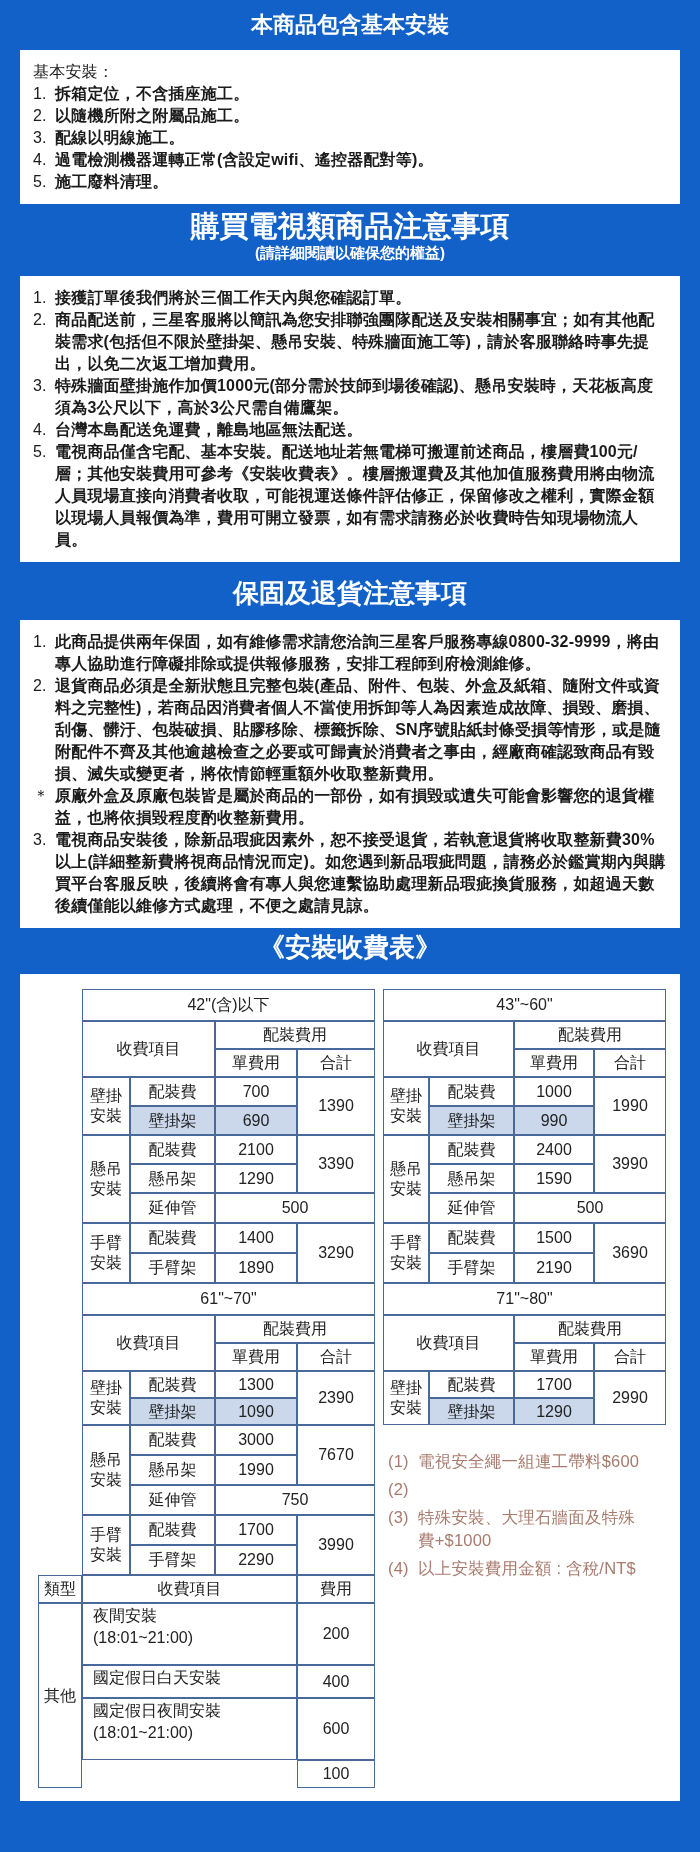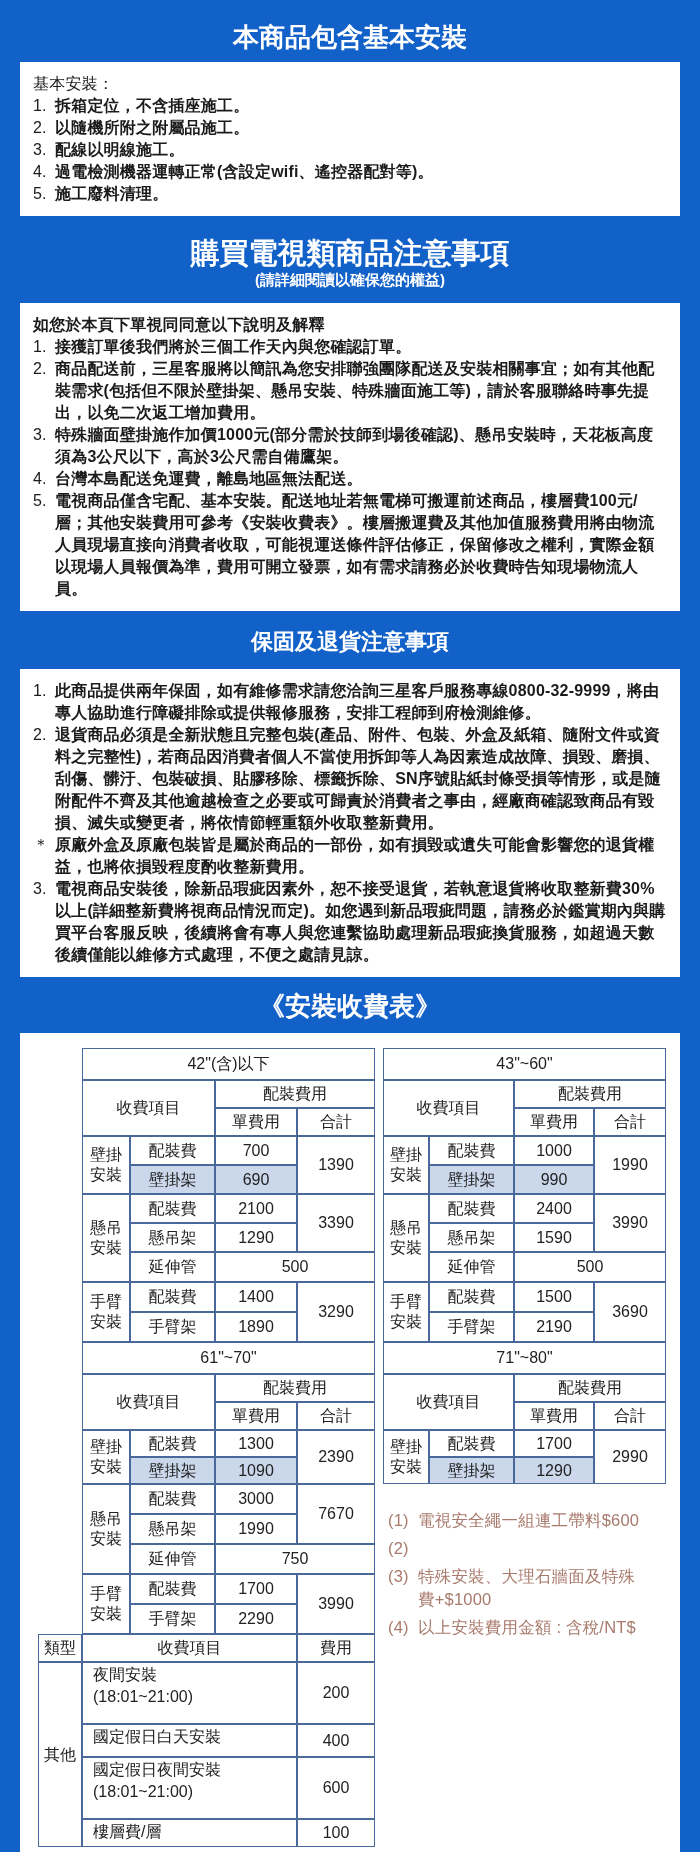--- a/index.html
+++ b/index.html
@@ -3,25 +3,25 @@
 <meta charset="utf-8">
 <style>
   html,body{margin:0;padding:0;}
   body{
     width:700px;height:1852px;overflow:hidden;
     background:#1161C8;
     font-family:"Liberation Sans","DejaVu Sans",sans-serif;
     color:#1b1b1b;
   }
   .sec-title{color:#ffffff;font-weight:bold;text-align:center;}
-  .t1{font-size:26px;line-height:34px;padding-top:20px;}
-  .t2{font-size:29px;line-height:34px;margin-top:20px;}
+  .t1{font-size:22px;line-height:34px;padding-top:8px;}
+  .t2{font-size:29px;line-height:34px;margin-top:5px;}
   .t2sub{font-size:15px;line-height:19px;}
-  .t3{font-size:22px;line-height:30px;margin-top:16px;}
-  .t4{font-size:26px;line-height:30px;margin-top:14px;}
+  .t3{font-size:26px;line-height:30px;margin-top:16px;}
+  .t4{font-size:26px;line-height:30px;margin-top:4px;}
   .wbox{
     background:#ffffff;width:660px;margin:0 auto;box-sizing:border-box;
     padding:11px 13px 11px 13px;font-size:16px;line-height:22px;letter-spacing:0.2px;
   }
   .b1{margin-top:8px;}
   .b2{margin-top:14px;}
   .b3{margin-top:12px;}
   .bold-head{font-weight:bold;}
   .li{display:flex;}
   .li .num{flex:0 0 22px;}
@@ -84,21 +84,20 @@
     </div>
   <div class="li">
       <span class="num">5.</span>
       <span class="txt">施工廢料清理。</span>
     </div>
 </div>
 
 <div class="sec-title t2">購買電視類商品注意事項</div>
 <div class="sec-title t2sub">(請詳細閱讀以確保您的權益)</div>
 <div class="wbox b2">
-  <div class="bold-head">如您於本頁下單視同同意以下說明及解釋</div>
   <div class="li">
       <span class="num">1.</span>
       <span class="txt">接獲訂單後我們將於三個工作天內與您確認訂單。</span>
     </div>
   <div class="li">
       <span class="num">2.</span>
       <span class="txt">商品配送前，三星客服將以簡訊為您安排聯強團隊配送及安裝相關事宜；如有其他配裝需求(包括但不限於壁掛架、懸吊安裝、特殊牆面施工等)，請於客服聯絡時事先提出，以免二次返工增加費用。</span>
     </div>
   <div class="li">
       <span class="num">3.</span>
@@ -247,23 +246,20 @@
     <div class="c" style="grid-area:2/3/3/4">200</div>
     <div class="c left" style="grid-area:3/2/4/3">
       <span>國定假日白天安裝</span>
     </div>
     <div class="c" style="grid-area:3/3/4/4">400</div>
     <div class="c left" style="grid-area:4/2/5/3">
       <span>國定假日夜間安裝</span>
       <span>(18:01~21:00)</span>
     </div>
     <div class="c" style="grid-area:4/3/5/4">600</div>
-    <div class="c left" style="grid-area:5/2/6/3">
-      <span>樓層費/層</span>
-    </div>
     <div class="c" style="grid-area:5/3/6/4">100</div>
   </div>
 
   <div class="notes">
     <div class="note">
       <span class="nnum">(1)</span>
       <span class="nlines"><span>電視安全繩一組連工帶料$600</span></span>
     </div>
     <div class="note">
       <span class="nnum">(2)</span>

